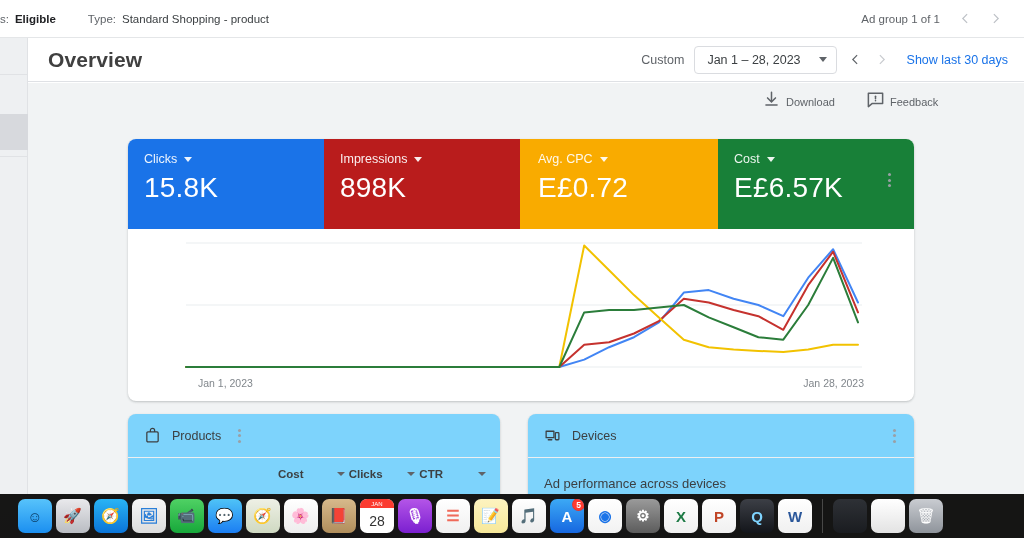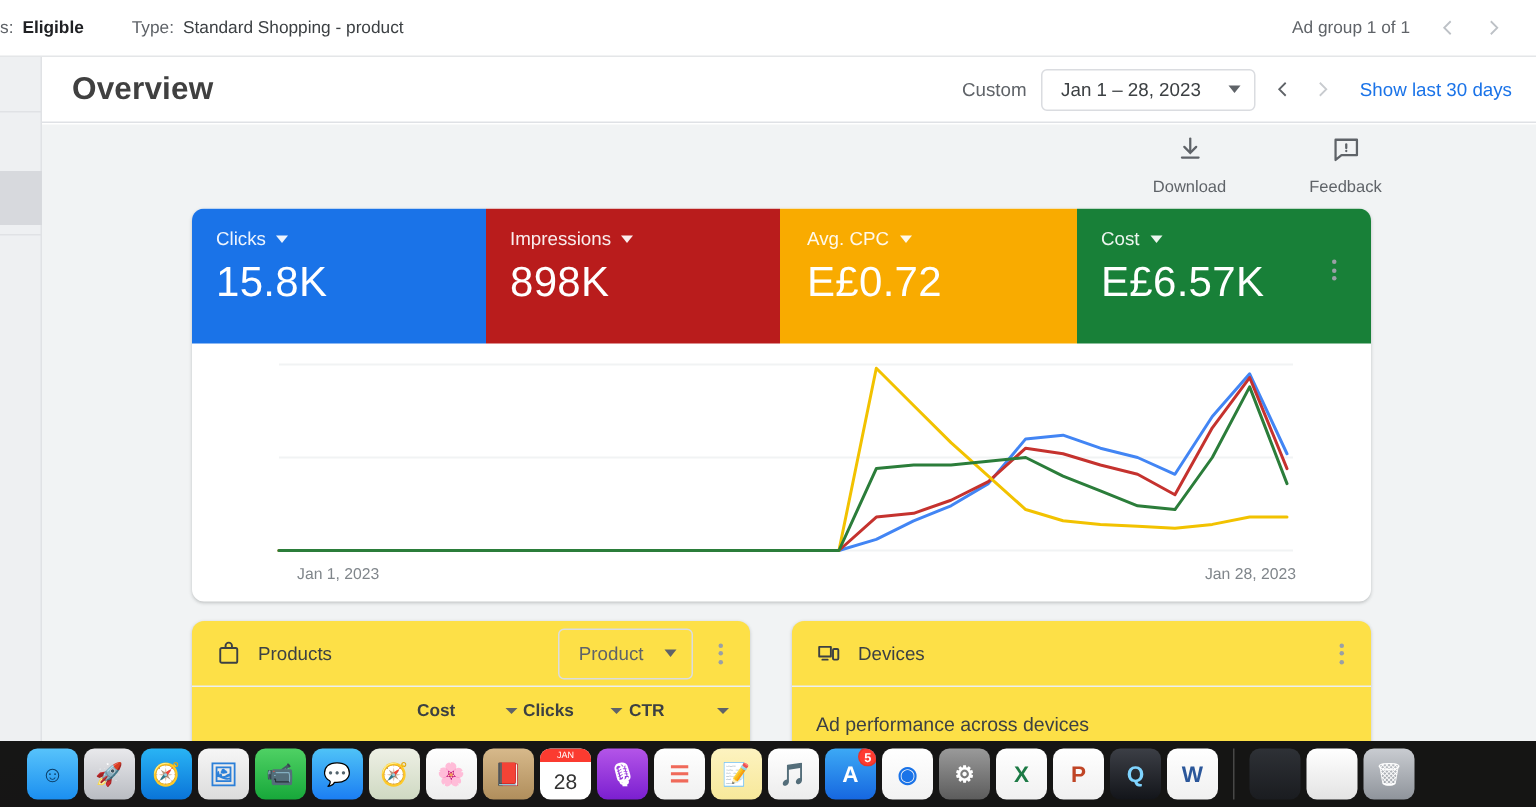--- a/index.html
+++ b/index.html
@@ -90,21 +90,21 @@
     position: absolute; left: 28px; top: 83px; width: 996px; height: 411px;
     background: #f1f3f4; overflow: hidden;
   }
 
   
   .actions-row {
     position: absolute; right: 96px; top: 7px;
     display: flex; gap: 42px;
   }
   .action-item {
-    display: flex; flex-direction: column; align-items: center; gap: 5px;
+    display: flex; align-items: center; gap: 5px;
     width: 62px;
   }
   .action-item svg { width: 19px; height: 19px; }
   .action-label { font-size: 11px; color: #5f6368; }
 
   
   .metrics-card {
     position: absolute; left: 100px; top: 56px; width: 786px; height: 262px;
     background: #fff; border-radius: 8px;
     box-shadow: 0 1px 2px rgba(60,64,67,.18), 0 1px 3px rgba(60,64,67,.10);
@@ -133,21 +133,21 @@
 
   
   .chart-wrap { position: relative; width: 100%; height: 172px; }
   .chart-svg { position: absolute; left: 0; top: 0; }
   .axis-lbl { position: absolute; font-size: 10.5px; color: #80868b; }
   .axis-left { left: 70px; bottom: 12px; }
   .axis-right { right: 50px; bottom: 12px; }
 
   
   .panel {
-    position: absolute; background: #fde047; border-radius: 8px;
+    position: absolute; background: #7dd3fc; border-radius: 8px;
     box-shadow: 0 1px 2px rgba(60,64,67,.18), 0 1px 3px rgba(60,64,67,.10);
     overflow: hidden;
   }
   .panel-products { left: 100px; top: 331px; width: 372px; height: 90px; }
   .panel-devices  { left: 500px; top: 331px; width: 386px; height: 90px; }
   .panel-head {
     height: 44px; display: flex; align-items: center; padding: 0 6px 0 16px;
     border-bottom: 1px solid #eceff1; position: relative;
   }
   .panel-icon { width: 17px; height: 17px; margin-right: 11px; color: #3c4043; }
@@ -348,24 +348,20 @@
 
       <div class="panel panel-products">
         <div class="panel-head">
           <span class="panel-icon">
             <svg viewBox="0 0 24 24" fill="none" stroke="#3c4043" stroke-width="1.8" stroke-linejoin="round">
               <rect x="4" y="7" width="16" height="14" rx="1.5"></rect>
               <path d="M9 7V5a3 3 0 0 1 6 0v2"></path>
             </svg>
           </span>
           <span class="panel-title">Products</span>
-          <div class="seg-select">
-            <span class="seg-text">Product</span>
-            <span class="caret-dn"></span>
-          </div>
           <div class="panel-menu">
             <span class="dot"></span>
             <span class="dot"></span>
             <span class="dot"></span>
           </div>
         </div>
         <div class="col-head-row">
           <div class="col-head">
             <span class="col-head-txt">Cost</span>
             <span class="col-caret"></span>

